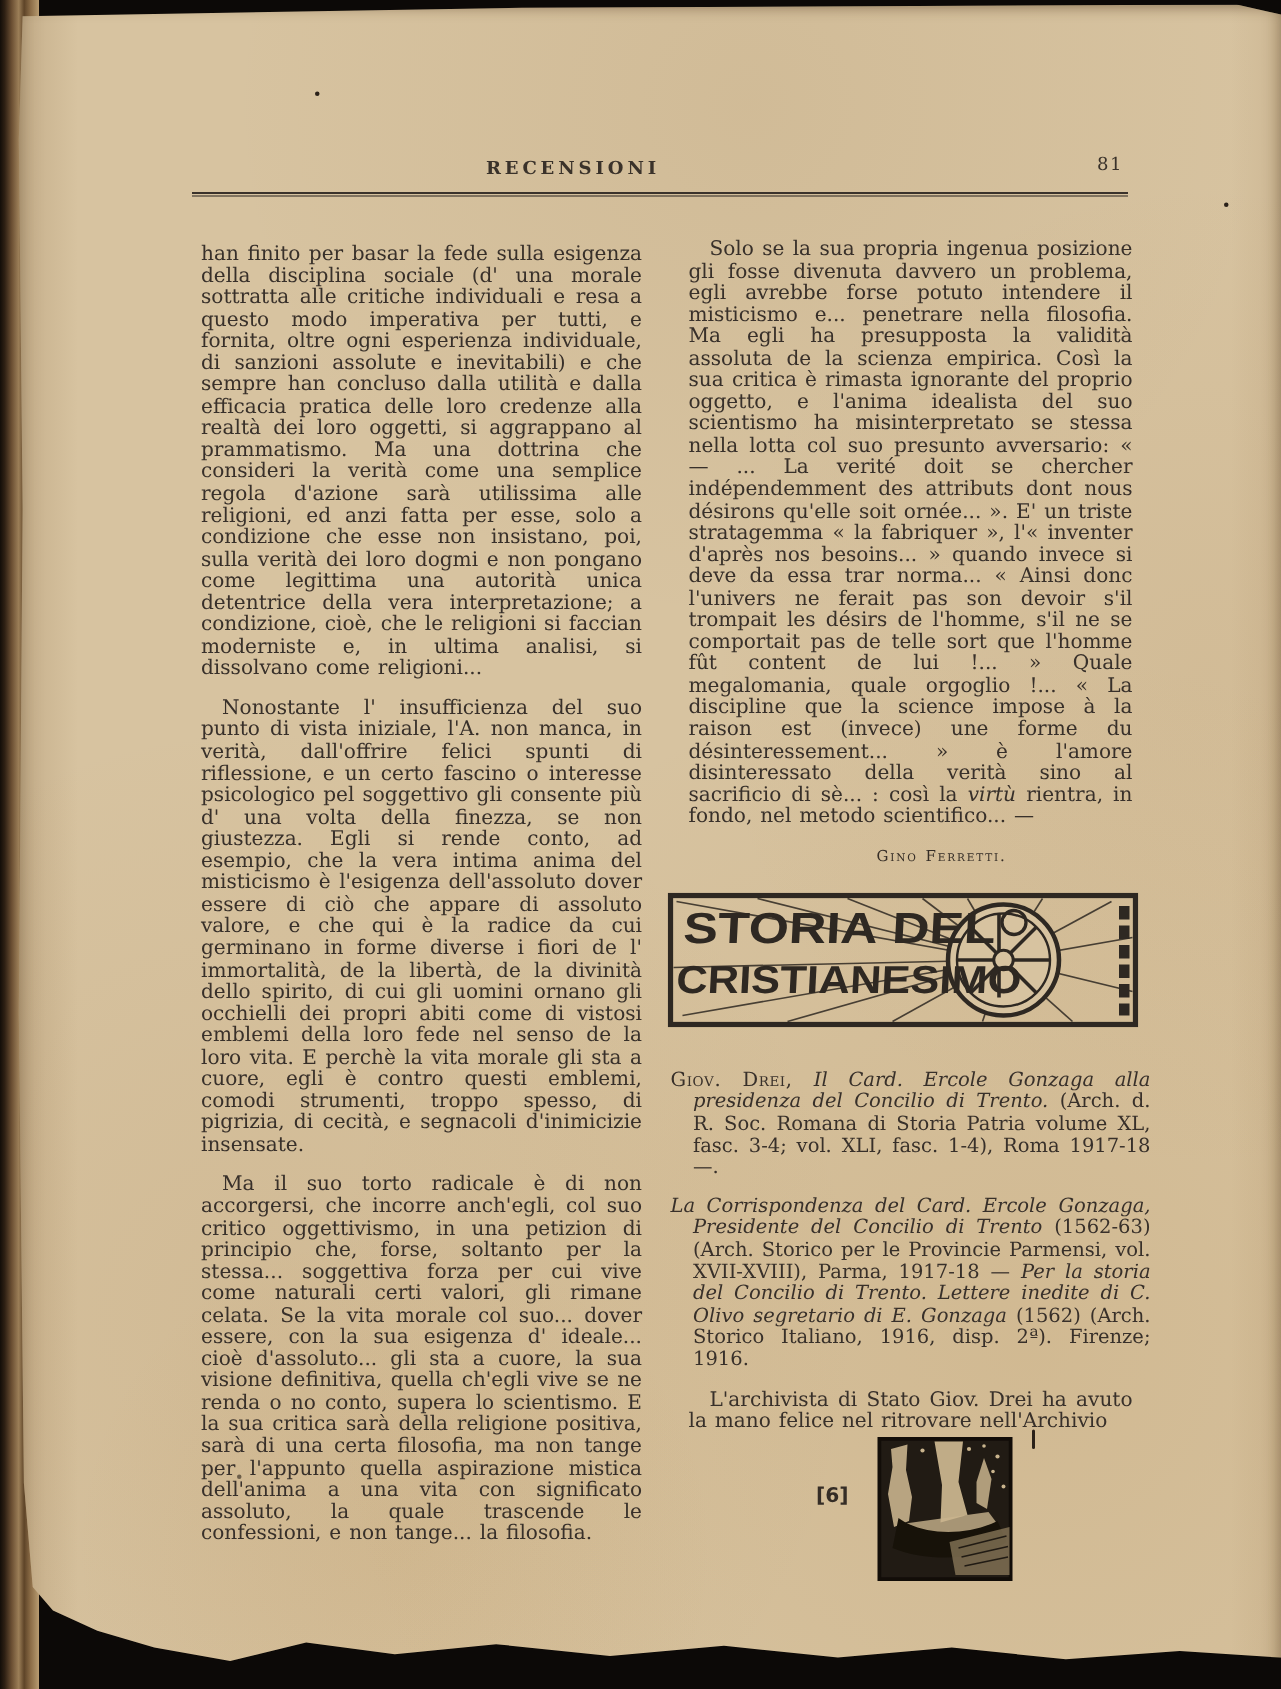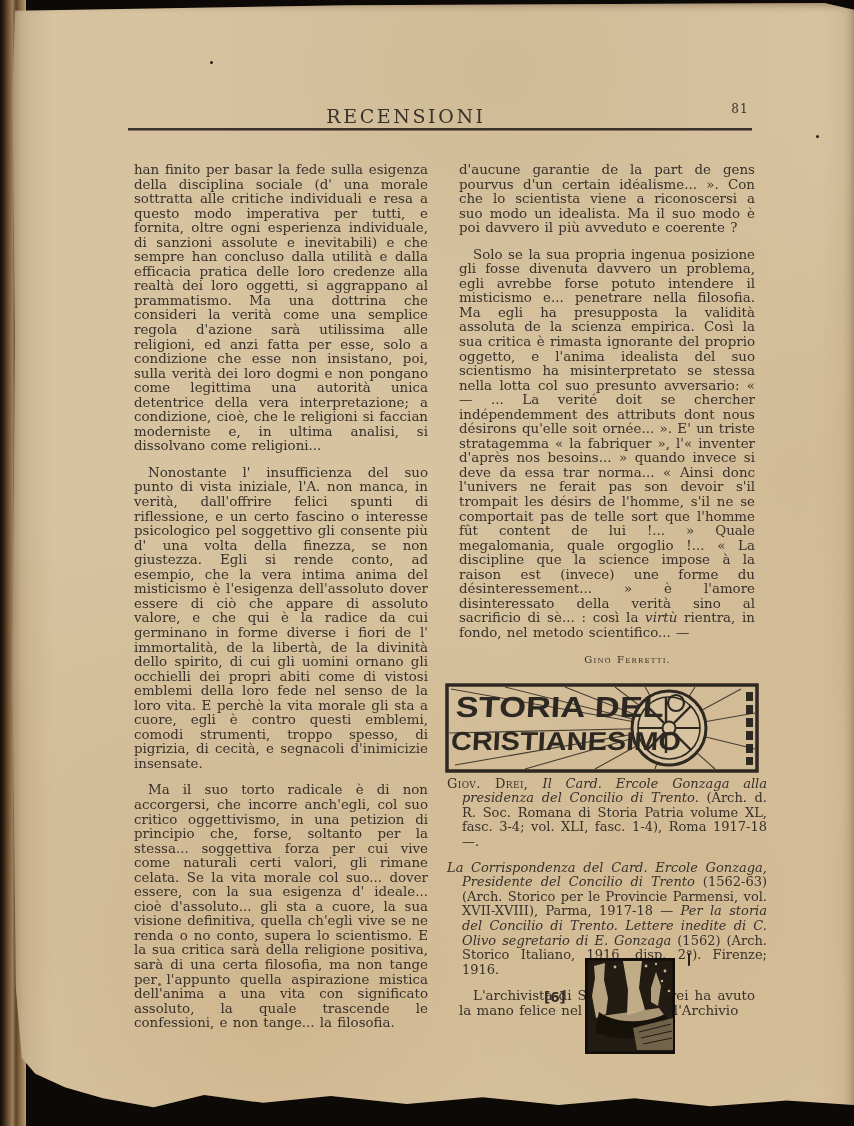--- a/index.html
+++ b/index.html
@@ -24,22 +24,22 @@
       #d7c3a0;
     box-shadow:inset 10px 0 14px -8px rgba(70,45,20,.5), inset -7px 0 10px -5px rgba(70,45,20,.35), inset 0 8px 10px -7px rgba(70,45,20,.4);
     clip-path:polygon(
       0.6% 0.7%, 40% 0.2%, 96.5% 0%, 100% 0.6%,
       100% 98.4%, 92% 98.0%, 83% 98.5%, 74% 97.8%, 65% 98.4%, 56% 97.7%,
       47% 98.3%, 38% 97.6%, 30% 98.2%, 23% 97.5%, 17% 98.6%, 11% 97.8%,
       6.5% 96.8%, 3% 95.6%, 1.4% 94.2%, 0.7% 88%, 0.3% 60%, 0.6% 30%, 0.3% 8%
     );
   }
   .header-title{
-    position:absolute;left:126px;top:102px;width:540px;text-align:center;
-    font-size:19px;letter-spacing:2.6px;color:#3a322a;font-weight:400;
+    position:absolute;left:102px;top:102px;width:540px;text-align:center;
+    font-size:12px;letter-spacing:2.6px;color:#3a322a;font-weight:700;
   }
   .page-number{
     position:absolute;left:700px;top:99px;width:60px;text-align:center;
     font-size:12px;color:#3a322a;letter-spacing:1px;
   }
   .head-rule{
     position:absolute;left:118px;top:125px;width:624px;height:4px;
     background:linear-gradient(to bottom,#3a322b 0 1.6px,transparent 1.6px 2.2px,rgba(58,50,43,.55) 2.2px 3.2px,transparent 3.2px);
   }
   .col{
@@ -52,21 +52,21 @@
   .para{margin:12px;text-indent:14px;}
   .para.no-indent{text-indent:0;}
   .para.gap-above{margin-top:9px;}
   .it{font-style:italic;}
   .sc{font-variant:small-caps;letter-spacing:.4px;}
   .signature{
     margin:5px 96px 0 0;text-align:right;
     font-variant:small-caps;letter-spacing:1.2px;font-size:10px;color:#352d26;
   }
   .logo-banner{margin:16px 0 0 -2px;width:314px;height:90px;}
-  .biblio{font-size:13px;line-height:14.6px;}
+  .biblio{margin-top:24px;font-size:13px;line-height:14.6px;}
   .biblio-entry{margin:0 0 11px 0;padding-left:15px;text-indent:-15px;}
   .closing{margin-top:12px;}
   .figure-label{
     position:absolute;left:534px;top:986px;font-size:13.5px;color:#352d26;
     font-family:"DejaVu Sans","Liberation Sans",sans-serif;font-weight:bold;
   }
   .woodcut{position:absolute;left:575px;top:955px;width:90px;height:96px;}
   .speck{position:absolute;background:#2a2119;border-radius:50%;}
   .s1{left:678px;top:950px;width:2px;height:13px;border-radius:1px;}
   .s2{left:200px;top:58px;width:3px;height:3px;}
@@ -85,21 +85,20 @@
   <div class="page-number">81</div>
   <div class="head-rule"></div>
 
   <div class="col col-left">
     <p class="para no-indent">han finito per basar la fede sulla esigenza della disciplina sociale (d' una morale sottratta alle critiche individuali e resa a questo modo imperativa per tutti, e fornita, oltre ogni esperienza individuale, di sanzioni assolute e inevitabili) e che sempre han concluso dalla utilità e dalla efficacia pratica delle loro credenze alla realtà dei loro oggetti, si aggrappano al prammatismo. Ma una dottrina che consideri la verità come una semplice regola d'azione sarà utilissima alle religioni, ed anzi fatta per esse, solo a condizione che esse non insistano, poi, sulla verità dei loro dogmi e non pongano come legittima una autorità unica detentrice della vera interpretazione; a condizione, cioè, che le religioni si faccian moderniste e, in ultima analisi, si dissolvano come religioni...</p>
     <p class="para">Nonostante l' insufficienza del suo punto di vista iniziale, l'A. non manca, in verità, dall'offrire felici spunti di riflessione, e un certo fascino o interesse psicologico pel soggettivo gli consente più d' una volta della finezza, se non giustezza. Egli si rende conto, ad esempio, che la vera intima anima del misticismo è l'esigenza dell'assoluto dover essere di ciò che appare di assoluto valore, e che qui è la radice da cui germinano in forme diverse i fiori de l' immortalità, de la libertà, de la divinità dello spirito, di cui gli uomini ornano gli occhielli dei propri abiti come di vistosi emblemi della loro fede nel senso de la loro vita. E perchè la vita morale gli sta a cuore, egli è contro questi emblemi, comodi strumenti, troppo spesso, di pigrizia, di cecità, e segnacoli d'inimicizie insensate.</p>
     <p class="para">Ma il suo torto radicale è di non accorgersi, che incorre anch'egli, col suo critico oggettivismo, in una petizion di principio che, forse, soltanto per la stessa... soggettiva forza per cui vive come naturali certi valori, gli rimane celata. Se la vita morale col suo... dover essere, con la sua esigenza d' ideale... cioè d'assoluto... gli sta a cuore, la sua visione definitiva, quella ch'egli vive se ne renda o no conto, supera lo scientismo. E la sua critica sarà della religione positiva, sarà di una certa filosofia, ma non tange per l'appunto quella aspirazione mistica dell'anima a una vita con significato assoluto, la quale trascende le confessioni, e non tange... la filosofia.</p>
   </div>
 
   <div class="col col-right">
-    <p class="para no-indent"><span>d'aucune garantie de la part de gens pourvus d'un certain idéalisme... ». Con che lo scientista viene a riconoscersi a suo modo un idealista. Ma il suo modo è poi davvero il più avveduto e coerente ?</span></p>
     <p class="para gap-above"><span>Solo se la sua propria ingenua posizione gli fosse divenuta davvero un problema, egli avrebbe forse potuto intendere il misticismo e... penetrare nella filosofia. Ma egli ha presupposta la validità assoluta de la scienza empirica. Così la sua critica è rimasta ignorante del proprio oggetto, e l'anima idealista del suo scientismo ha misinterpretato se stessa nella lotta col suo presunto avversario: « — ... La verité doit se chercher indépendemment des attributs dont nous désirons qu'elle soit ornée... ». E' un triste stratagemma « la fabriquer », l'« inventer d'après nos besoins... » quando invece si deve da essa trar norma... « Ainsi donc l'univers ne ferait pas son devoir s'il trompait les désirs de l'homme, s'il ne se comportait pas de telle sort que l'homme fût content de lui !... » Quale megalomania, quale orgoglio !... « La discipline que la science impose à la raison est (invece) une forme du désinteressement... » è l'amore disinteressato della verità sino al sacrificio di sè... : così la </span><span class="it">virtù</span><span> rientra, in fondo, nel metodo scientifico... —</span></p>
 
     <div class="signature">Gino Ferretti.</div>
 
     <svg class="logo-banner" viewBox="0 0 314 90">
       <rect x="2" y="2" width="310" height="86" fill="none" stroke="#2e2822" stroke-width="3.5"></rect>
       <g stroke="#2e2822" stroke-width="1.1" opacity="0.85">
         <line x1="224" y1="45" x2="6" y2="6"></line>
         <line x1="224" y1="45" x2="60" y2="4"></line>
         <line x1="224" y1="45" x2="120" y2="4"></line>

